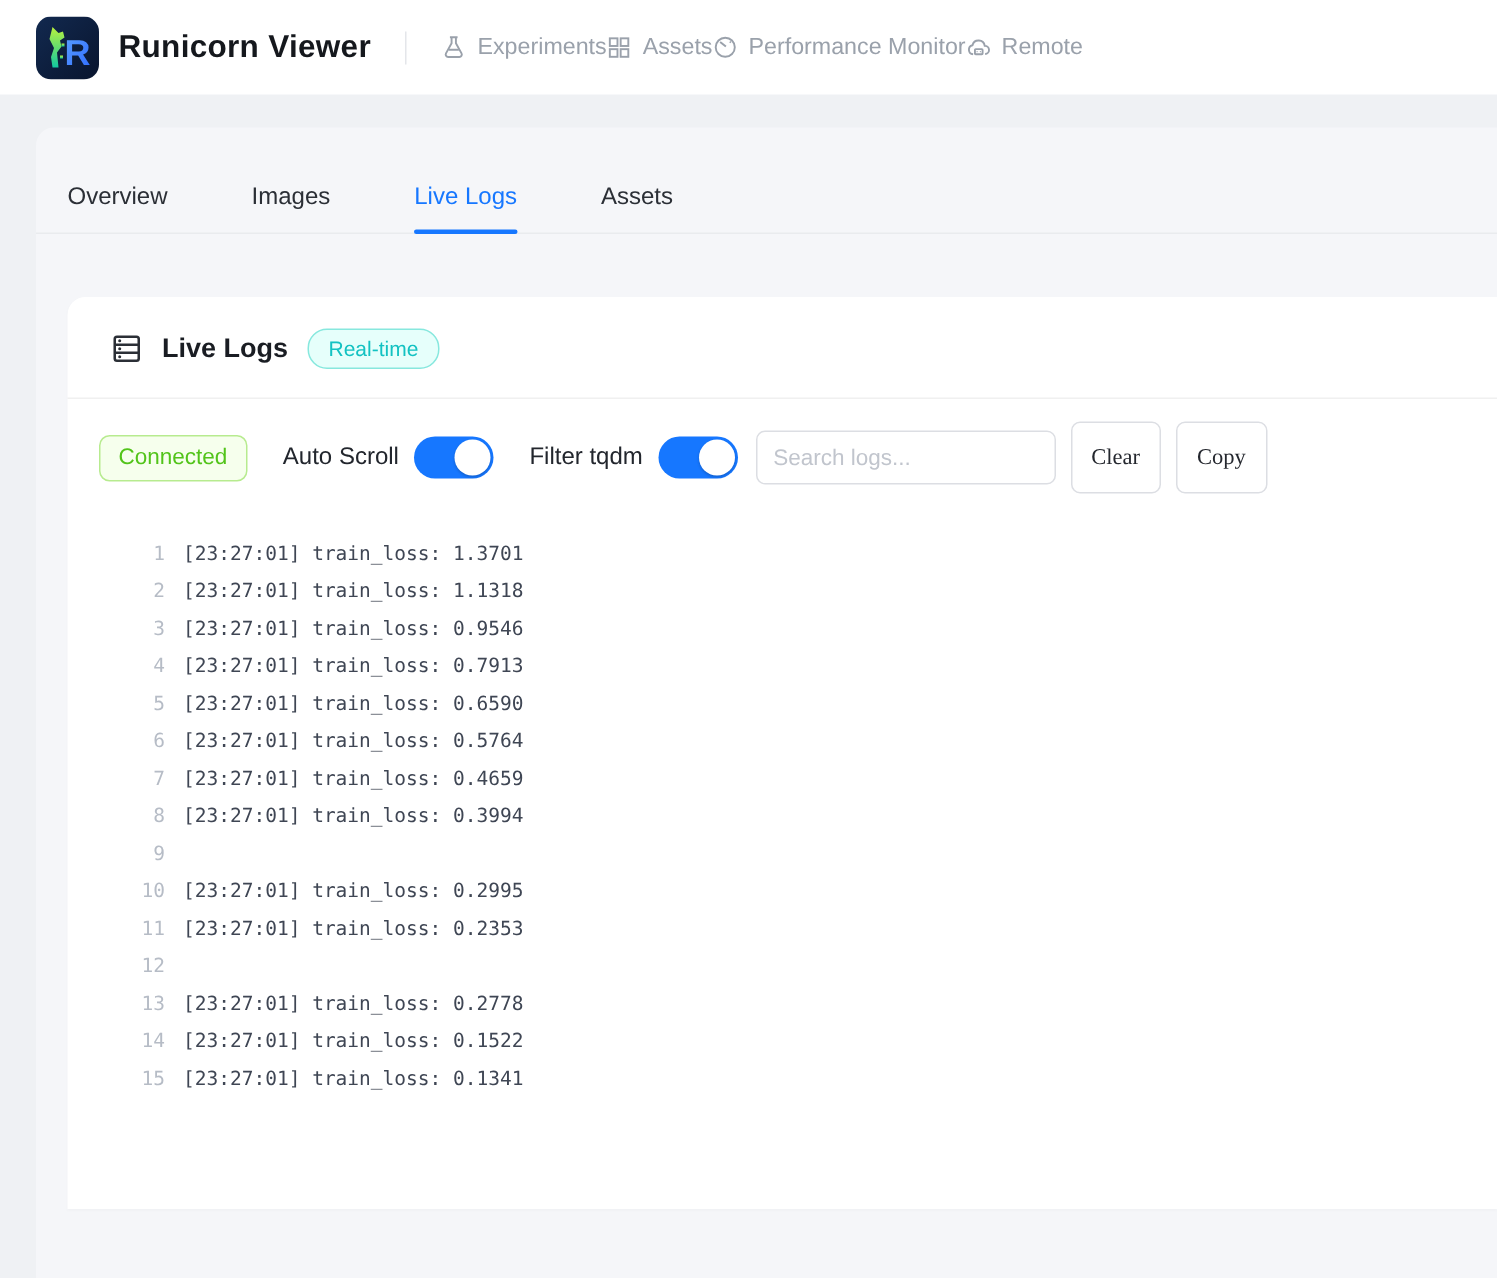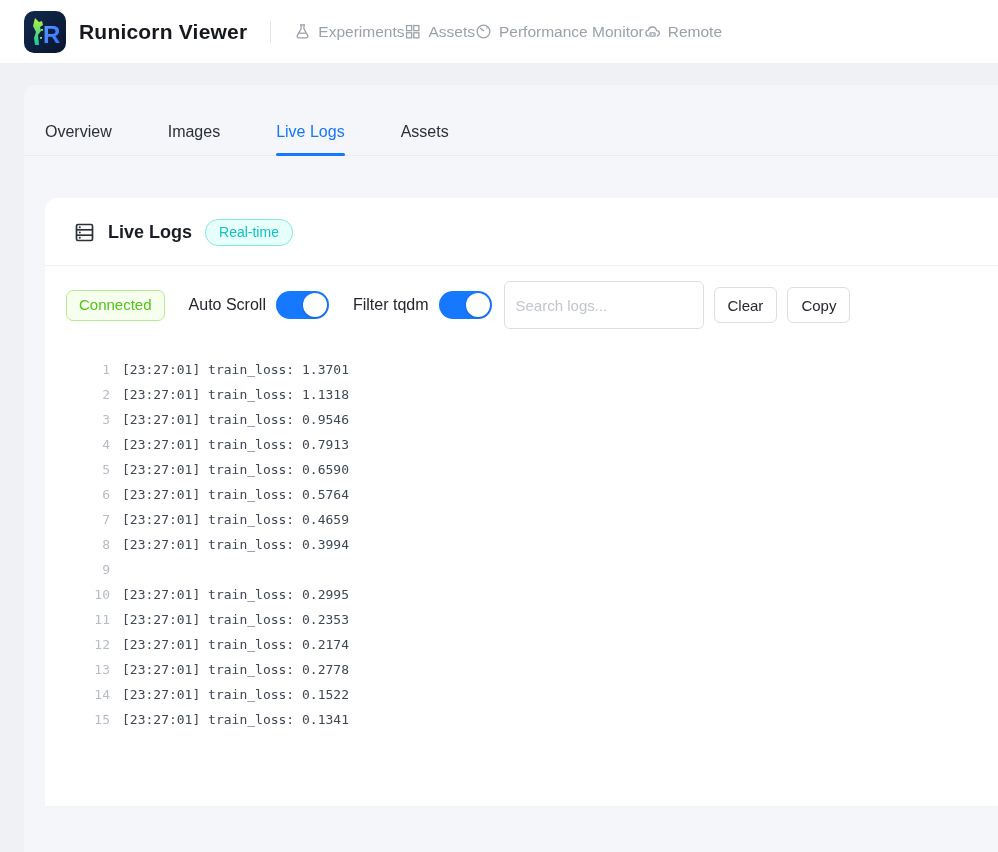--- a/index.html
+++ b/index.html
@@ -89,32 +89,32 @@
     margin-left: 10px; flex: none;
   }
   .switch.on { background: var(--accent, #1677ff); }
   .switch .knob {
     position: absolute; top: 2px; left: 2px;
     width: 24px; height: 24px; border-radius: 50%; background: #fff;
     box-shadow: 0 1px 2px rgba(0,0,0,.2);
   }
   .switch.on .knob { left: auto; right: 2px; }
   .search-input {
-    width: 200px; height: 48px; margin-left: 12px;
+    width: 200px; height: 36px; margin-left: 12px;
     border: 1px solid #dcdee3; border-radius: 6px;
     padding: 0 11px; font-size: 15px; color: #333;
     font-family: "Liberation Sans", sans-serif;
     outline: none; background: #fff;
   }
   .search-input::placeholder { color: #c1c5cd; }
   .btn {
-    height: 36px; padding: 0 13px; margin-left: 10px;
+    height: 48px; padding: 0 13px; margin-left: 10px;
     background: #fff; border: 1px solid #dcdee3; border-radius: 6px;
     font-size: 15px; color: #24272e; cursor: pointer;
-    font-family: Liberation Sans, sans-serif; white-space: nowrap;
+    font-family: Liberation Serif, serif; white-space: nowrap;
   }
 
   
   .log-area {
     padding: 13px 20px 20px 20px;
     font-family: "DejaVu Sans Mono", monospace;
     font-size: 13px;
   }
   .log-row { display: flex; line-height: 25px; }
   .ln { width: 45px; text-align: right; color: #b6bcc6; flex: none; user-select: none; }
@@ -275,21 +275,20 @@
     <span class="lt">[23:27:01] train_loss: 0.2995</span>
   </div>
 
   <div class="log-row">
     <span class="ln">11</span>
     <span class="lt">[23:27:01] train_loss: 0.2353</span>
   </div>
 
   <div class="log-row">
     <span class="ln">12</span>
-    <span class="lt">[23:27:01] train_loss: 0.2174</span>
   </div>
 
   <div class="log-row">
     <span class="ln">13</span>
     <span class="lt">[23:27:01] train_loss: 0.2778</span>
   </div>
 
   <div class="log-row">
     <span class="ln">14</span>
     <span class="lt">[23:27:01] train_loss: 0.1522</span>

